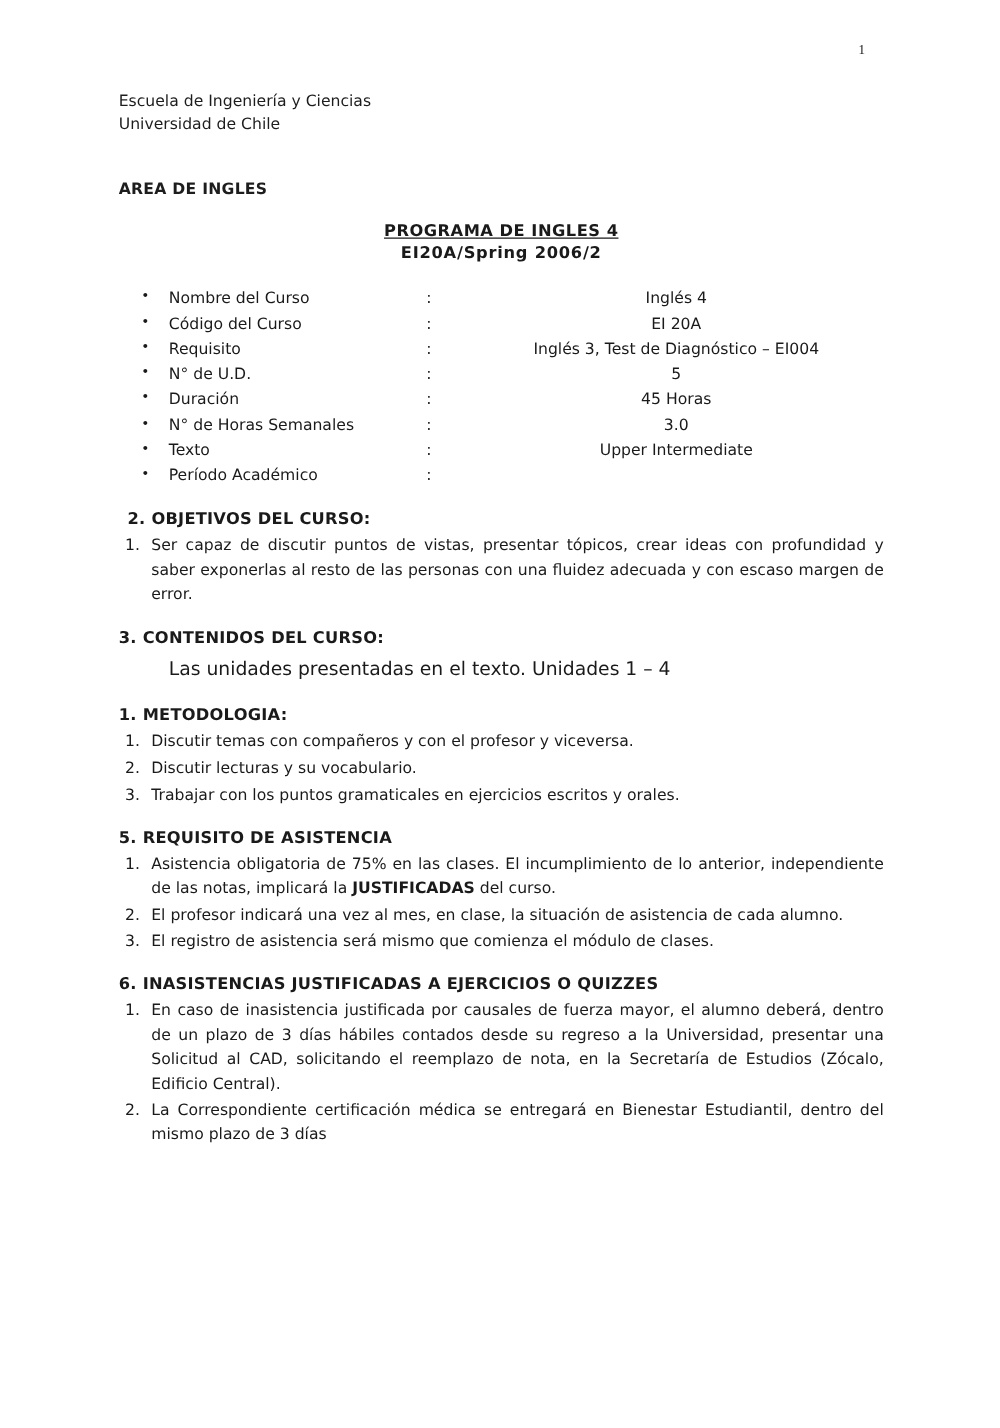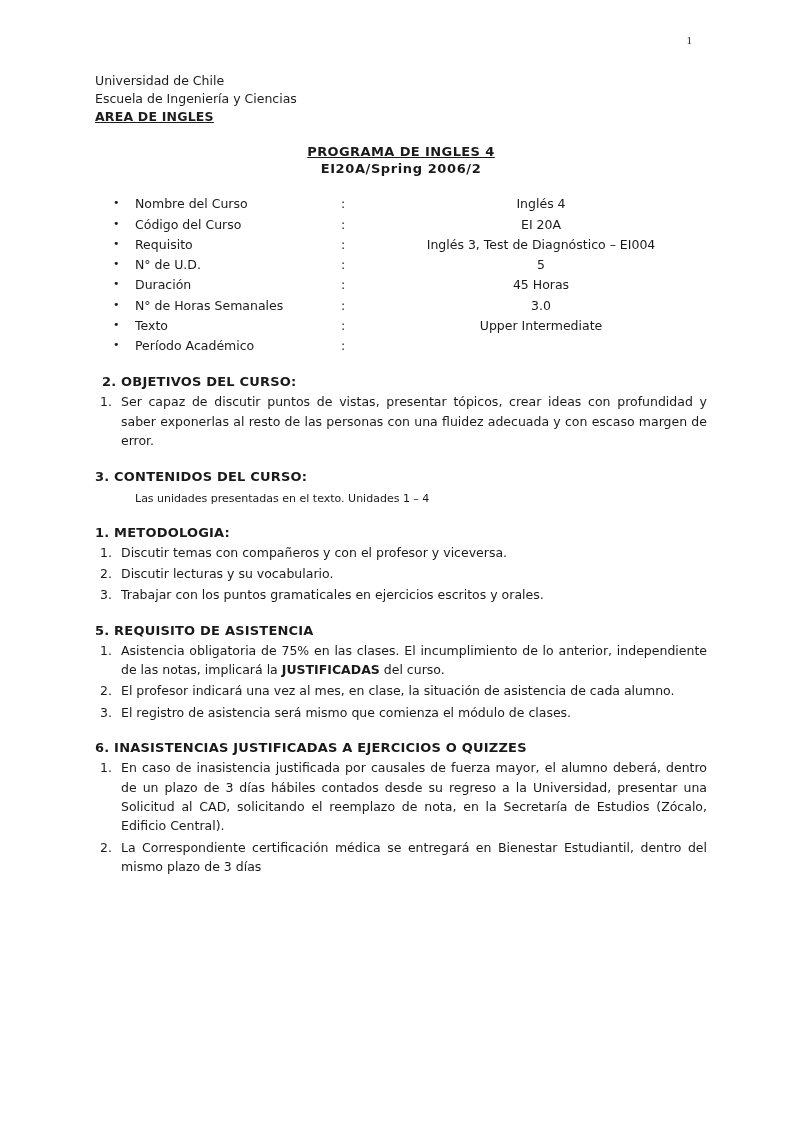--- a/index.html
+++ b/index.html
@@ -35,22 +35,22 @@
     top: 72px;
     width: 612px;
   }
   .letterhead {
     font-size: 12.5px;
     line-height: 1.45;
     color: #1d1d1d;
   }
   .letterhead .area {
     font-weight: bold;
-    text-decoration: underline;
     letter-spacing: 0.2px;
+    margin-top: 34px;
   }
   .doc-title {
     text-align: center;
     margin-top: 18px;
     font-weight: bold;
     font-size: 13px;
     letter-spacing: 0.4px;
   }
   .doc-title .line1 {
     text-decoration: underline;
@@ -118,39 +118,39 @@
     text-align: right;
     padding-right: 9px;
     box-sizing: border-box;
   }
   ol.num-list > li .text {
     flex: 1 1 auto;
     text-align: justify;
   }
   .lvl-a { padding-left: 32px; }
   .plain-para {
-    font-size: 11px;
+    font-size: 15px;
     line-height: 1.55;
     margin-top: 6px;
     padding-left: 40px;
   }
   .bold { font-weight: bold; }
 </style>
 </head>
 <body>
 
 <div class="page">
 
   <div class="page-number">1</div>
 
   <div class="content">
 
     <div class="letterhead">
+      <div>Escuela de Ingeniería y Ciencias</div>
       <div>Universidad de Chile</div>
-      <div>Escuela de Ingeniería y Ciencias</div>
       <div class="area">AREA DE INGLES</div>
     </div>
 
     <div class="doc-title">
       <div class="line1">PROGRAMA  DE INGLES 4</div>
       <div class="line2">EI20A/Spring 2006/2</div>
     </div>
 
     <div class="section">
       <ul class="info-list">

